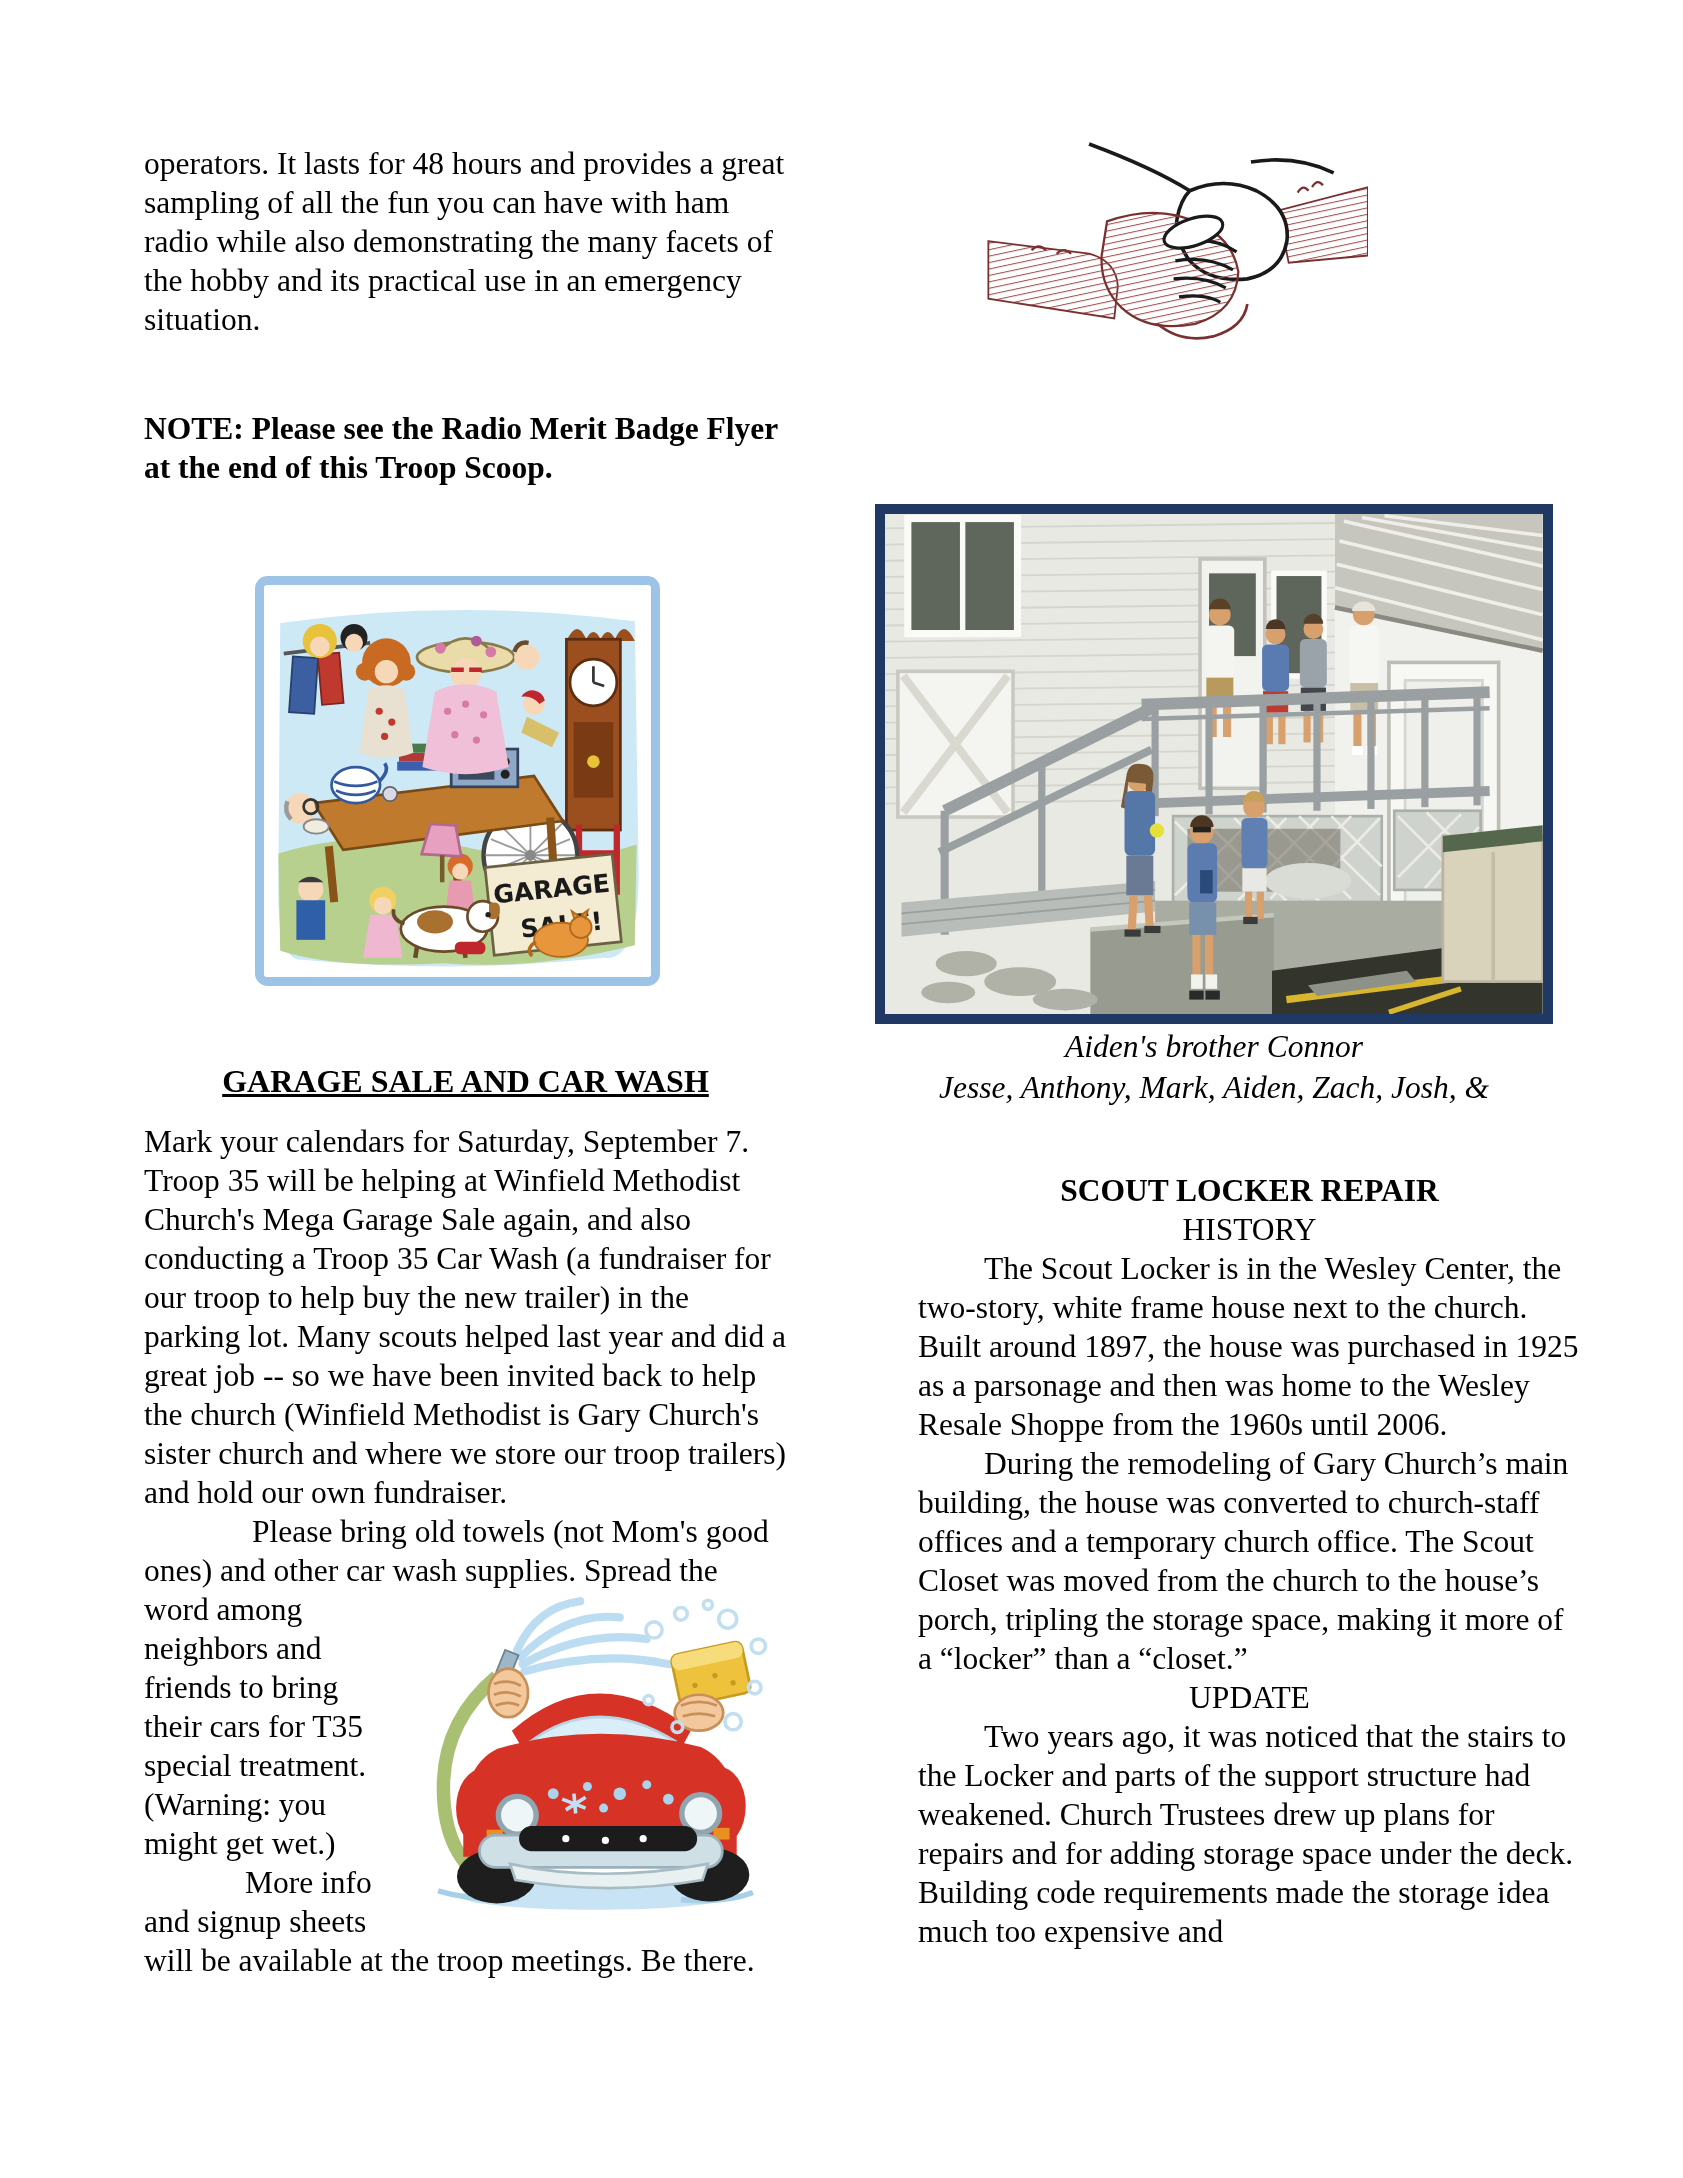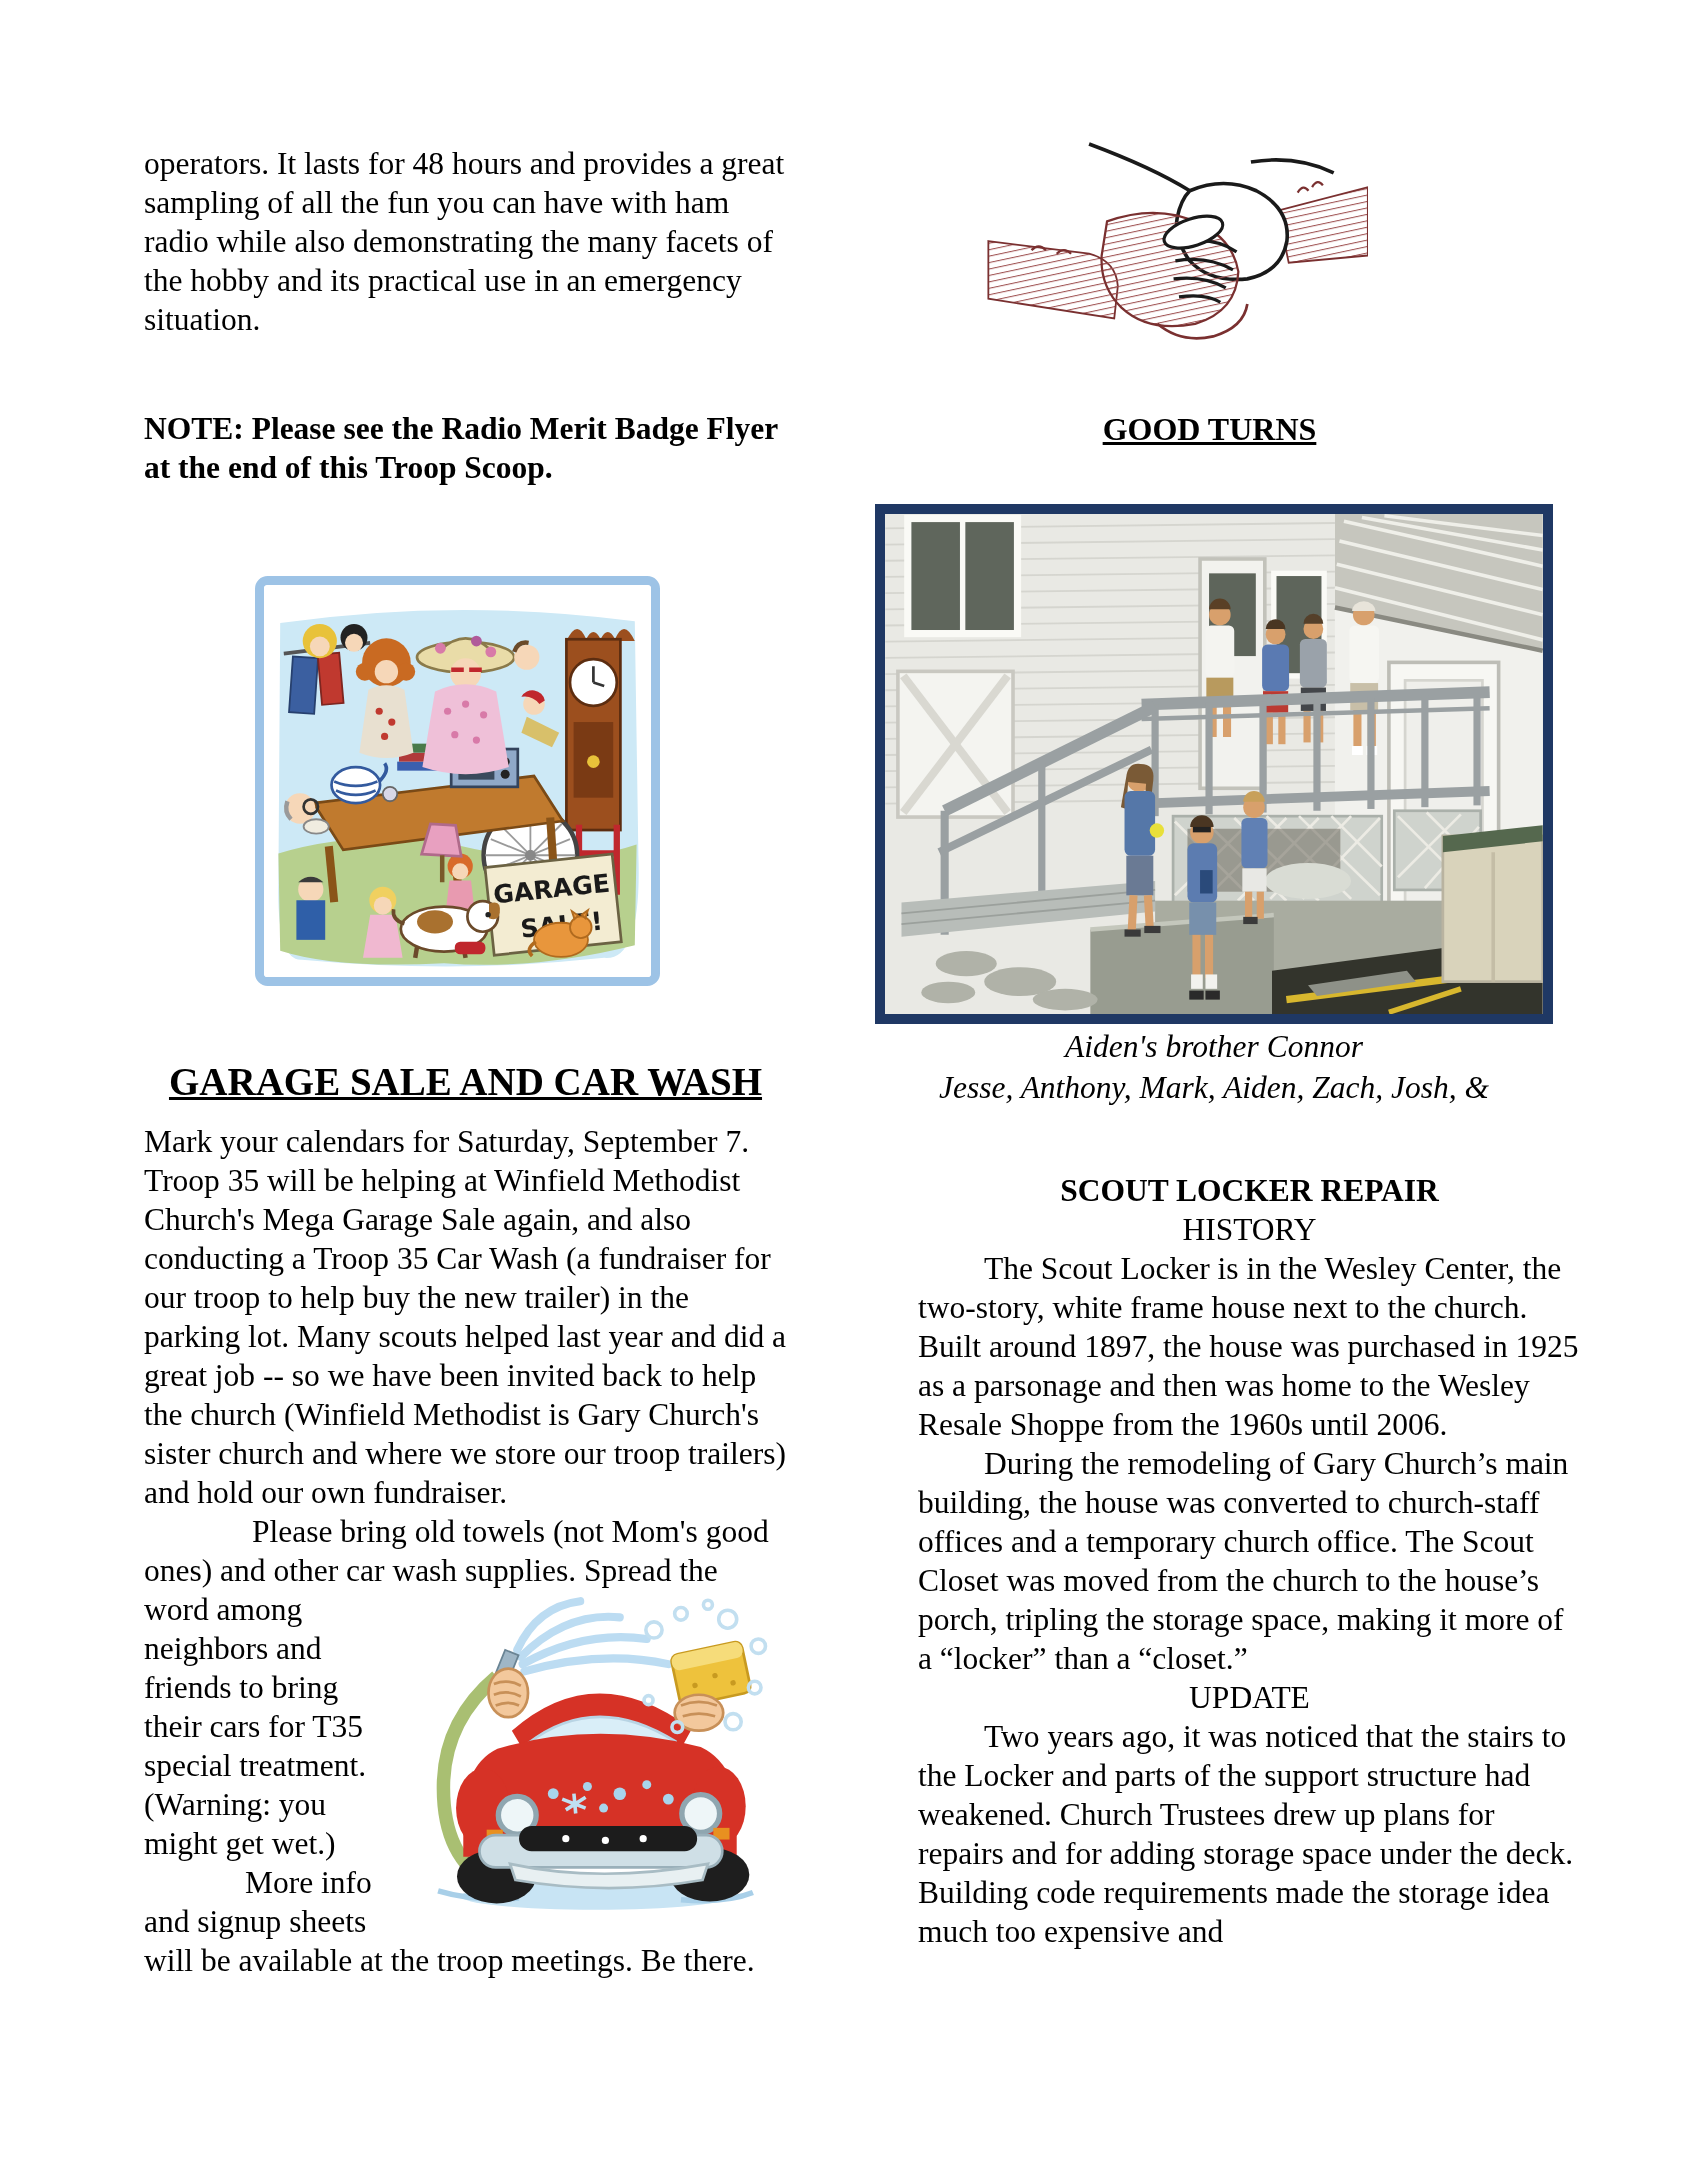--- a/index.html
+++ b/index.html
@@ -11,21 +11,21 @@
   .bold{font-weight:bold;}
   .center{text-align:center;}
   .ul{text-decoration:underline;}
   .italic{font-style:italic;}
 
   
   #intro{left:144px;top:144px;width:643px;}
   #note{left:144px;top:376px;width:643px;margin-top:33px;}
   #garage-art{left:255px;top:576px;width:405px;height:410px;box-sizing:border-box;
               border:9px solid #9dc3e6;border-radius:12.6px;background:#fff;overflow:hidden;}
-  #garage-head{left:144px;top:1062px;width:643px;font-size:39px;}
+  #garage-head{left:144px;top:1062px;width:643px;font-size:32px;}
   #sale-block{left:144px;top:1122px;width:643px;}
   .tab1{display:inline-block;width:108px;}
   .tab2{display:inline-block;width:101px;}
   .carwash-float{float:right;width:360px;height:322px;margin:3.6px 16px 5.4px 12.6px;}
 
   
   #handshake{left:981px;top:135px;width:387px;height:241px;}
   #goodturns{left:878px;top:410px;width:663px;font-size:32px;}
   #photo{left:875px;top:504px;width:678px;height:520px;box-sizing:border-box;
          border:10px solid #1f3864;background:#e9e9e4;overflow:hidden;}
@@ -269,23 +269,20 @@
       <path d="M232 62 Q270 46 306 62 Q344 82 340 118 Q334 152 296 160 Q254 164 232 140 Q214 116 218 92 Q222 72 232 62 Z" fill="#ffffff" stroke="#1a1a1a" stroke-width="4"></path>
       <path d="M140 96 Q196 76 242 98 Q280 116 286 152 Q284 196 238 210 Q186 220 156 192 Q132 168 134 134 Z" fill="url(#hatch)" stroke="#7a3030" stroke-width="2.5"></path>
       <path d="M222 120 Q258 112 284 130 M216 140 Q252 134 280 150 M214 160 Q248 156 272 170 M220 180 Q250 176 266 186" stroke="#1a1a1a" stroke-width="3.5" fill="none"></path>
       <ellipse cx="236" cy="108" rx="34" ry="15" fill="#ffffff" stroke="#1a1a1a" stroke-width="3.5" transform="rotate(-18 236 108)"></ellipse>
       <path d="M196 210 Q222 232 258 224 Q292 214 296 188" stroke="#7a3030" stroke-width="3" fill="none"></path>
       <path d="M352 64 q6 -10 12 -2 M368 58 q6 -10 12 -2" stroke="#7a3030" stroke-width="2.5" fill="none"></path>
       <path d="M56 128 q8 -8 16 0 M84 132 q8 -8 16 0" stroke="#7a3030" stroke-width="2.5" fill="none"></path>
     </svg>
   </div>
 
-  <div id="goodturns" class="abs body-text bold center">
-    <span class="ul">GOOD TURNS</span>
-  </div>
 
   <div id="photo" class="abs">
     <svg width="658" height="500" viewBox="0 0 731 556">
       <rect width="731" height="556" fill="#e9e9e4"></rect>
       <g stroke="#d5d5cf" stroke-width="2">
         <line x1="0" y1="16" x2="500" y2="10"></line>
           <line x1="0" y1="34" x2="500" y2="28"></line>
           <line x1="0" y1="52" x2="500" y2="46"></line>
         <line x1="0" y1="70" x2="500" y2="64"></line>
           <line x1="0" y1="88" x2="500" y2="82"></line>

